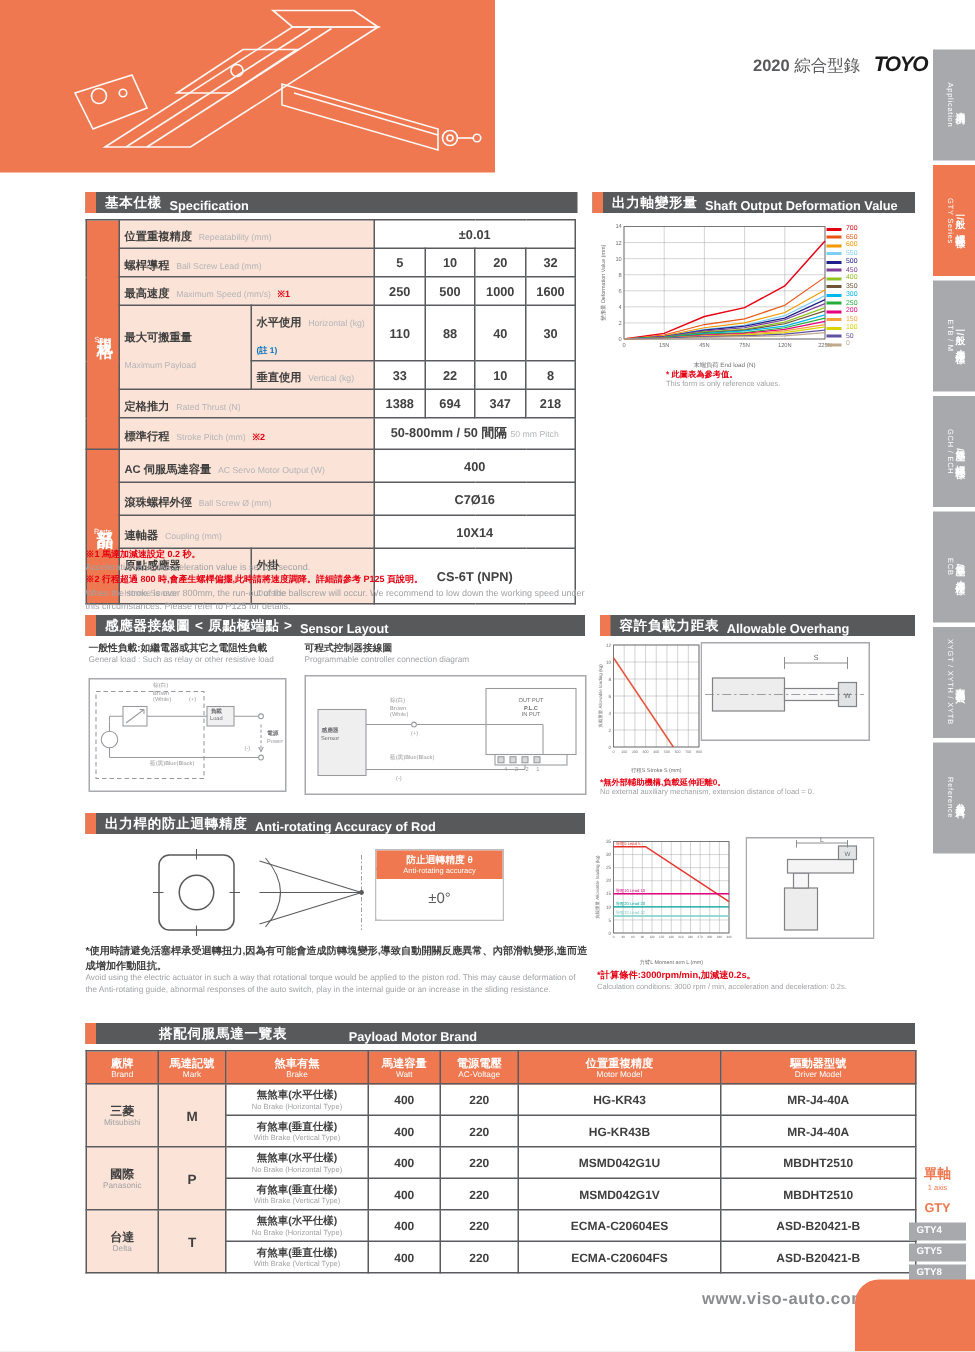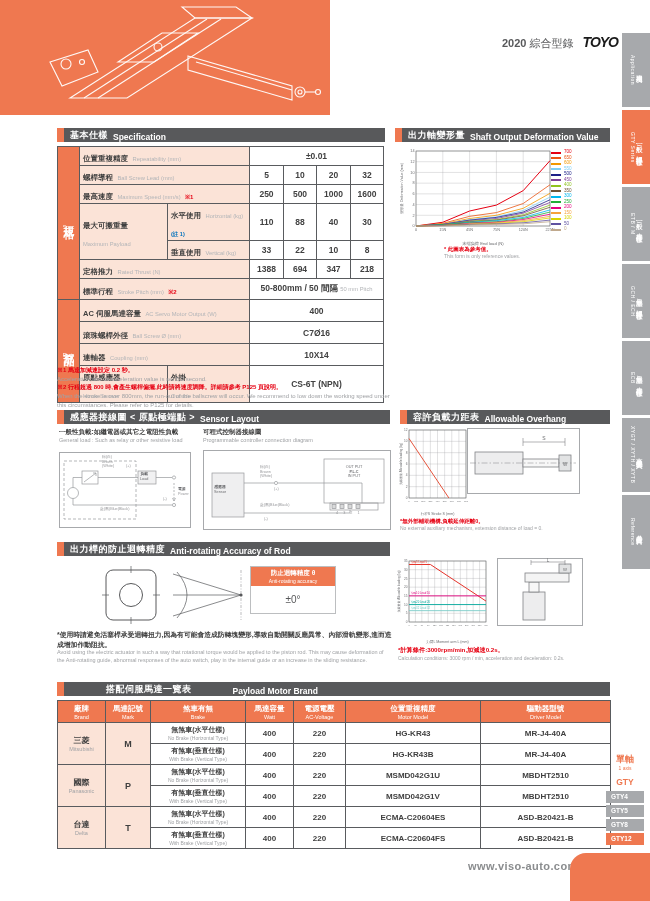--- a/index.html
+++ b/index.html
@@ -764,21 +764,21 @@
             <div class="bk-en">With Brake (Vertical Type)</div>
           </td>
           <td class="td-num">400</td>
           <td class="td-num">220</td>
           <td class="td-num">ECMA-C20604FS</td>
           <td class="td-num">ASD-B20421-B</td>
         </tr>
       </tbody>
   </table>
 
-  <div class="abs" style="right:6px;top:748px;width:38px;" id="gty-nav">
+  <div class="abs" style="right:6px;top:772px;width:38px;" id="gty-nav">
     <div class="gty-head">
       <span class="a">單軸</span>
       <span class="b">1 axis</span>
       <span class="c">GTY</span>
     </div>
     <div id="gty-tabs">
         <div class="gty-tab">GTY4</div>
         <div class="gty-tab">GTY5</div>
         <div class="gty-tab">GTY8</div>
         <div class="gty-tab active">GTY12</div>

